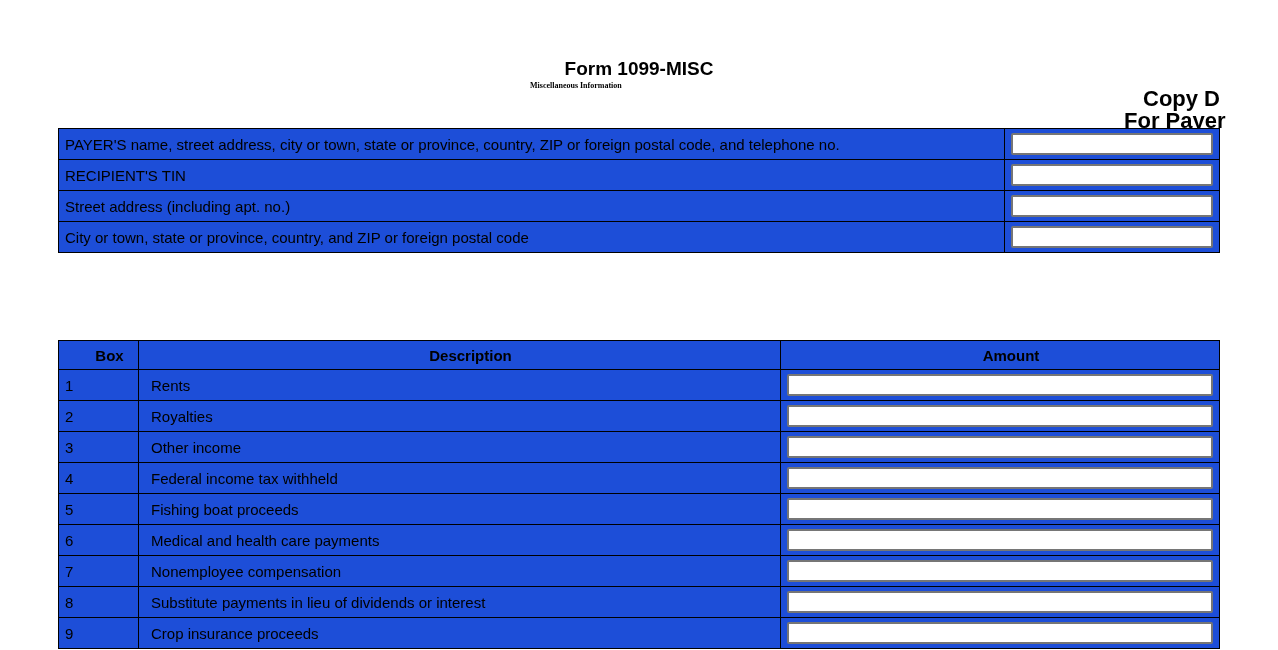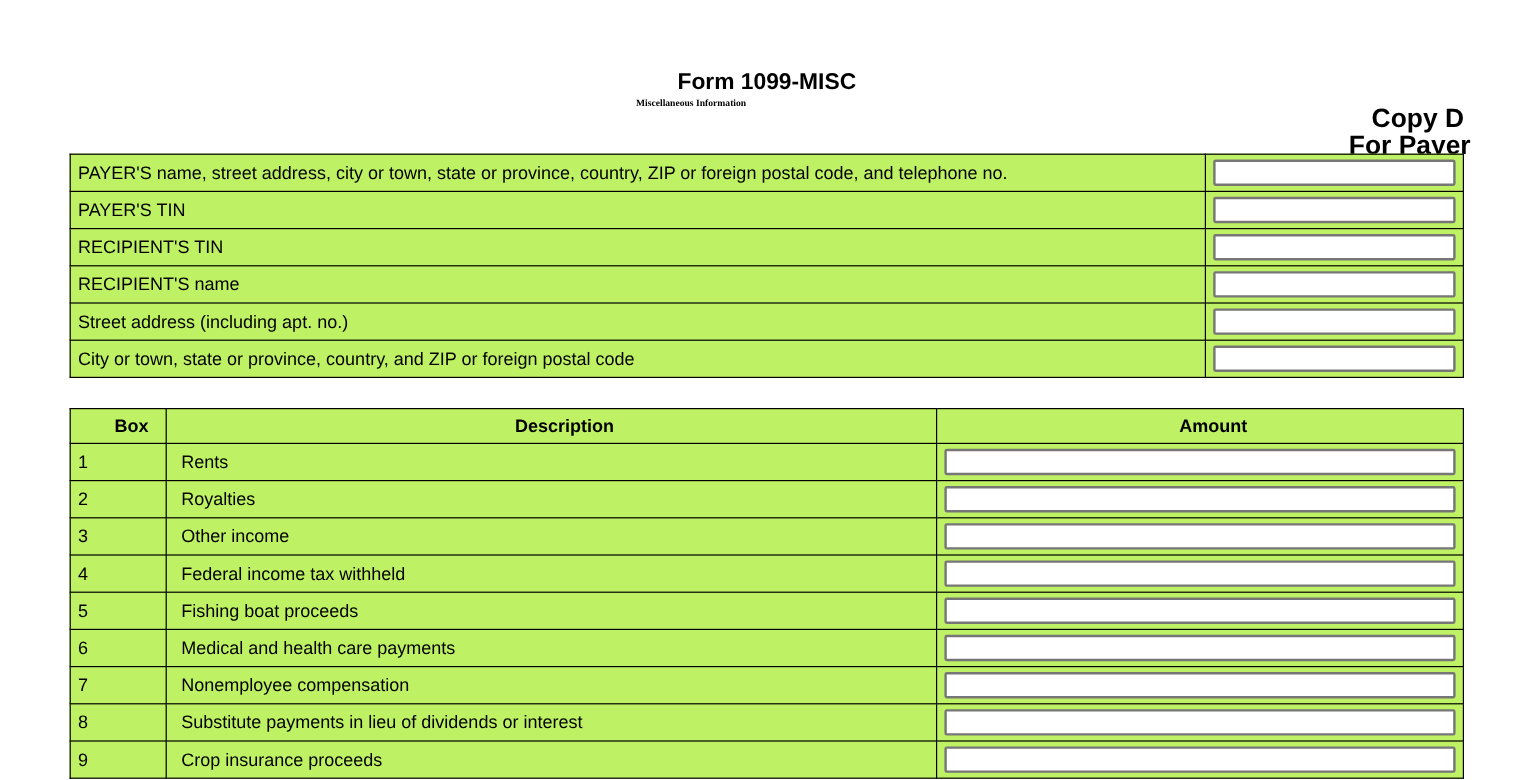--- a/index.html
+++ b/index.html
@@ -26,21 +26,21 @@
     position: absolute; top: 88px; left: 1124px; width: 96px;
     text-align: right;
     font-size: 22px; font-weight: bold; line-height: 22px;
     white-space: nowrap;
   }
   table {
     position: absolute; left: 58px;
     border-collapse: collapse;
     table-layout: fixed;
     width: 1162px;
-    background: #bef264;
+    background: #1d4ed8;
   }
   .payer-table { top: 128px; }
   .amounts-table { top: 340px; }
   td, th {
     border: 1px solid #000000;
     font-size: 15px;
     vertical-align: middle;
     padding-left: 22px;
   }
   .payer-table td { height: 31px; }
@@ -82,33 +82,21 @@
 
 <table class="payer-table">
   <tbody id="payer-tbody">
       <tr>
         <td class="label-cell">PAYER'S name, street address, city or town, state or province, country, ZIP or foreign postal code, and telephone no.</td>
         <td class="input-cell">
           <input type="text" value="" style="">
         </td>
       </tr>
       <tr>
-        <td class="label-cell">PAYER'S TIN</td>
-        <td class="input-cell">
-          <input type="text" value="" style="">
-        </td>
-      </tr>
-      <tr>
         <td class="label-cell">RECIPIENT'S TIN</td>
-        <td class="input-cell">
-          <input type="text" value="" style="">
-        </td>
-      </tr>
-      <tr>
-        <td class="label-cell">RECIPIENT'S name</td>
         <td class="input-cell">
           <input type="text" value="" style="">
         </td>
       </tr>
       <tr>
         <td class="label-cell">Street address (including apt. no.)</td>
         <td class="input-cell">
           <input type="text" value="" style="">
         </td>
       </tr>

